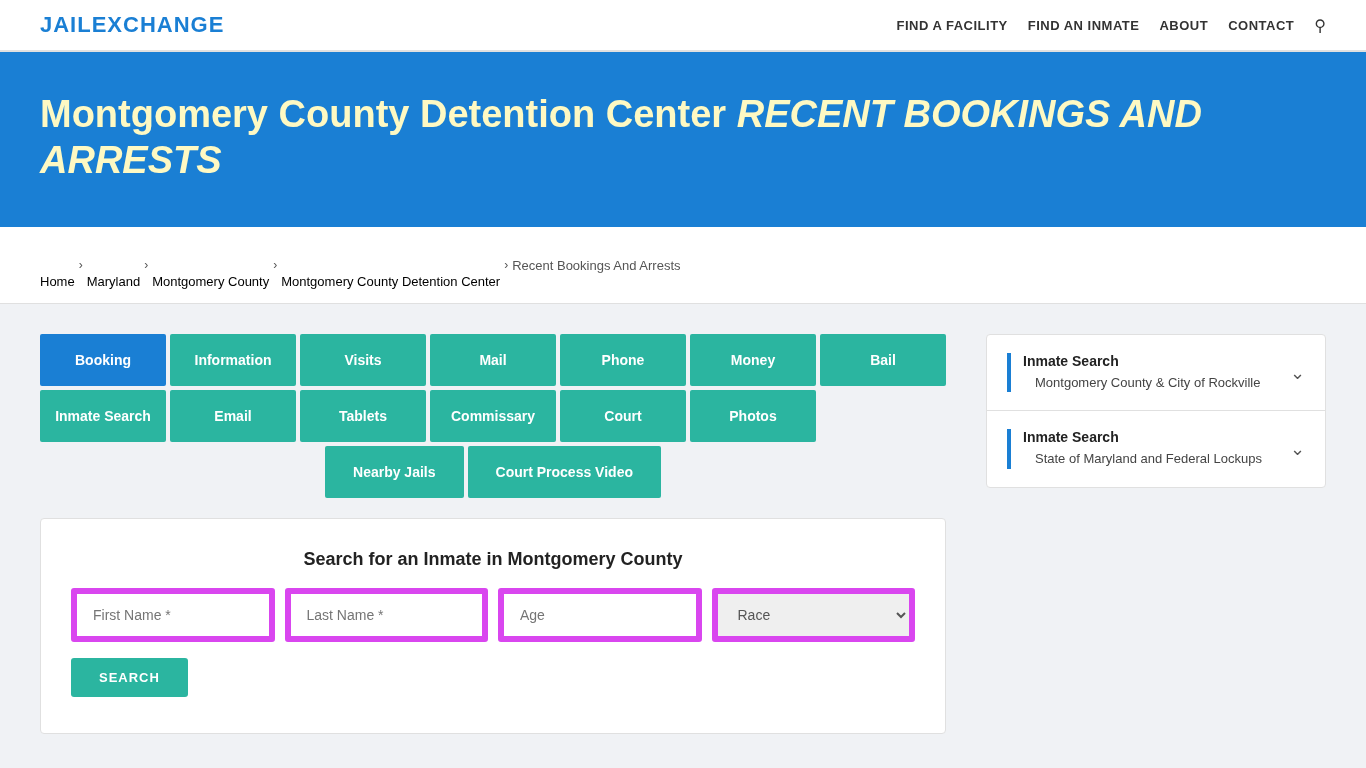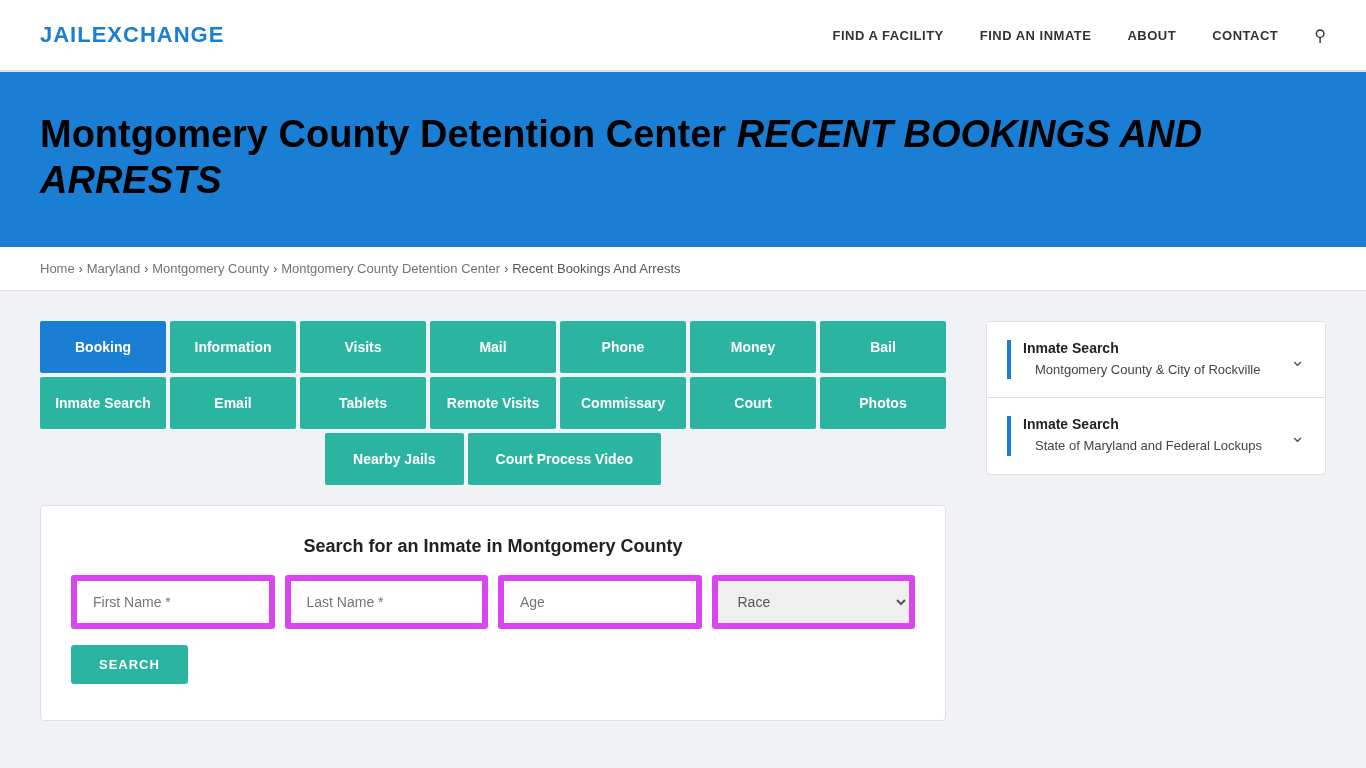--- a/index.html
+++ b/index.html
@@ -3,59 +3,59 @@
   <meta charset="utf-8">
   <style>
     * { box-sizing: border-box; margin: 0; padding: 0; }
     body { font-family: Arial, sans-serif; background: #f0f2f5; }
 
     
     .header {
       background: #fff;
       border-bottom: 2px solid #e0e0e0;
       padding: 0 40px;
-      height: 72px;
+      height: 52px;
       display: flex;
       align-items: center;
       justify-content: space-between;
     }
     .logo {
       font-size: 22px;
       font-weight: 900;
       color: #1a1a1a;
       letter-spacing: 1px;
     }
     .logo span {
       color: #1a7fd4;
     }
     .nav {
       display: flex;
       align-items: center;
-      gap: 36px;
+      gap: 20px;
     }
     .nav a {
       text-decoration: none;
       color: #333;
       font-size: 13px;
       font-weight: 700;
       letter-spacing: 0.5px;
     }
     .search-icon-nav {
       cursor: pointer;
       font-size: 16px;
       color: #333;
     }
 
     
     .hero {
       background: #1a7fd4;
       padding: 40px 40px 44px 40px;
     }
     .hero h1 {
-      color: #000000;
+      color: #fef9c3;
       font-size: 38px;
       font-weight: 900;
       line-height: 1.2;
     }
     .hero h1 em {
       font-style: italic;
       font-weight: 900;
     }
 
     
@@ -65,22 +65,23 @@
       border-bottom: 1px solid #e0e0e0;
     }
     .breadcrumb {
       display: flex;
       align-items: center;
       flex-wrap: wrap;
       gap: 4px;
       font-size: 13px;
     }
     .breadcrumb a {
-      color: #737373;
+      color: #000000;
       text-decoration: none;
+      margin-top: 33px;
     }
     .breadcrumb .sep {
       color: #555;
       font-size: 12px;
     }
     .breadcrumb .current {
       color: #555;
     }
 
     
@@ -272,21 +273,20 @@
       <button class="tab-btn">Mail</button>
       <button class="tab-btn">Phone</button>
       <button class="tab-btn">Money</button>
       <button class="tab-btn">Bail</button>
     </div>
 
     <div class="tabs-grid-row2">
       <button class="tab-btn">Inmate Search</button>
       <button class="tab-btn">Email</button>
       <button class="tab-btn">Tablets</button>
-      <button class="tab-btn">Remote Visits</button>
       <button class="tab-btn">Commissary</button>
       <button class="tab-btn">Court</button>
       <button class="tab-btn">Photos</button>
     </div>
 
     <div class="tabs-grid-row3">
       <button class="tab-btn-wide">Nearby Jails</button>
       <button class="tab-btn-wide">Court Process Video</button>
     </div>
 

